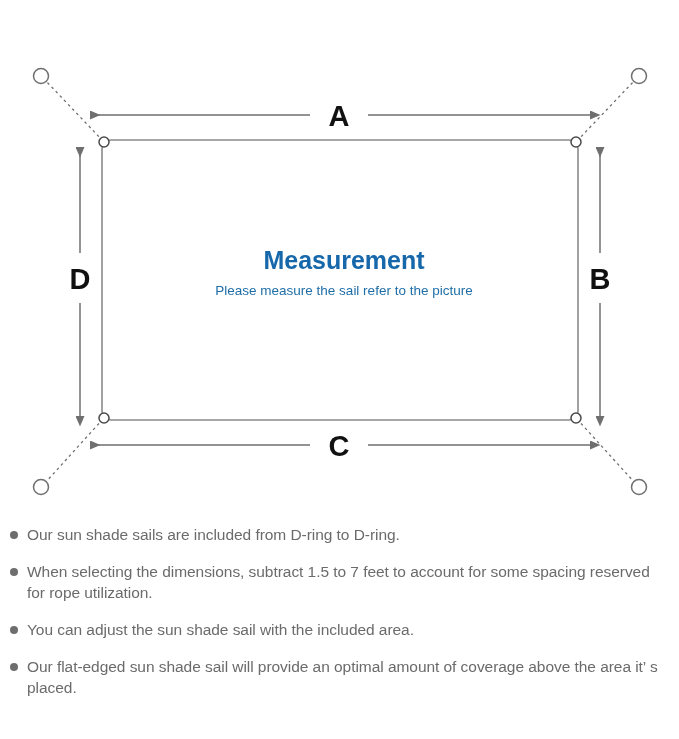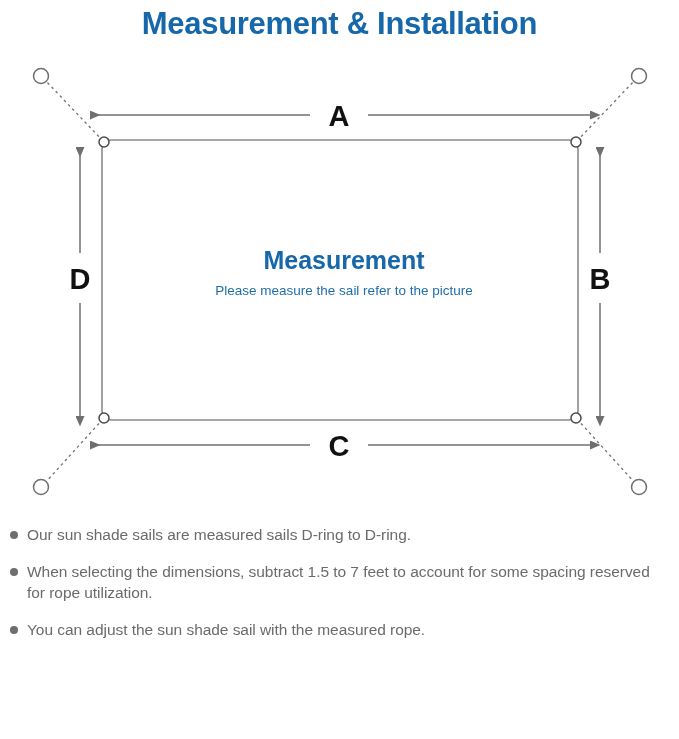--- a/index.html
+++ b/index.html
@@ -99,21 +99,20 @@
     line-height: 21px;
     color: #6b6b6b;
     letter-spacing: -0.05px;
   }
 </style>
 </head>
 <body>
 
 <div class="page">
 
-  <div class="title">Measurement &amp; Installation</div>
 
   <div class="diagram-wrap">
     <svg width="679" height="470" viewBox="0 0 679 470" xmlns="http://www.w3.org/2000/svg">
 
       <defs>
         <marker id="arrL" markerWidth="11" markerHeight="9" refX="10.5" refY="4.5" orient="auto" markerUnits="userSpaceOnUse">
           <path d="M10.5,0 L10.5,9 L0,4.5 Z" fill="#6f6f6f"></path>
         </marker>
         <marker id="arrR" markerWidth="11" markerHeight="9" refX="0.5" refY="4.5" orient="auto" markerUnits="userSpaceOnUse">
           <path d="M0.5,0 L0.5,9 L11,4.5 Z" fill="#6f6f6f"></path>
@@ -156,30 +155,34 @@
       <text class="sail-title" x="344" y="221" text-anchor="middle">Measurement</text>
       <text class="sail-sub" x="344" y="247" text-anchor="middle">Please measure the sail refer to the picture</text>
 
     </svg>
   </div>
 
   <div class="notes">
 
     <div class="note-row">
       <span class="bullet"></span>
-      <span class="note-text">Our sun shade sails are measured sails D-ring to D-ring.</span>
+      <span class="note-text">Our sun shade sails are included from D-ring to D-ring.</span>
     </div>
 
 
     <div class="note-row">
       <span class="bullet"></span>
       <span class="note-text">When selecting the dimensions, subtract 1.5 to 7 feet to account for some spacing reserved for rope utilization.</span>
     </div>
 
     <div class="note-row">
       <span class="bullet"></span>
-      <span class="note-text">You can adjust the sun shade sail with the measured rope.</span>
+      <span class="note-text">You can adjust the sun shade sail with the included area.</span>
     </div>
 
+    <div class="note-row">
+      <span class="bullet"></span>
+      <span class="note-text">Our flat-edged sun shade sail will provide an optimal amount of coverage above the area it’ s placed.</span>
+    </div>
 
   </div>
 
 </div>
 
 </body></html>

